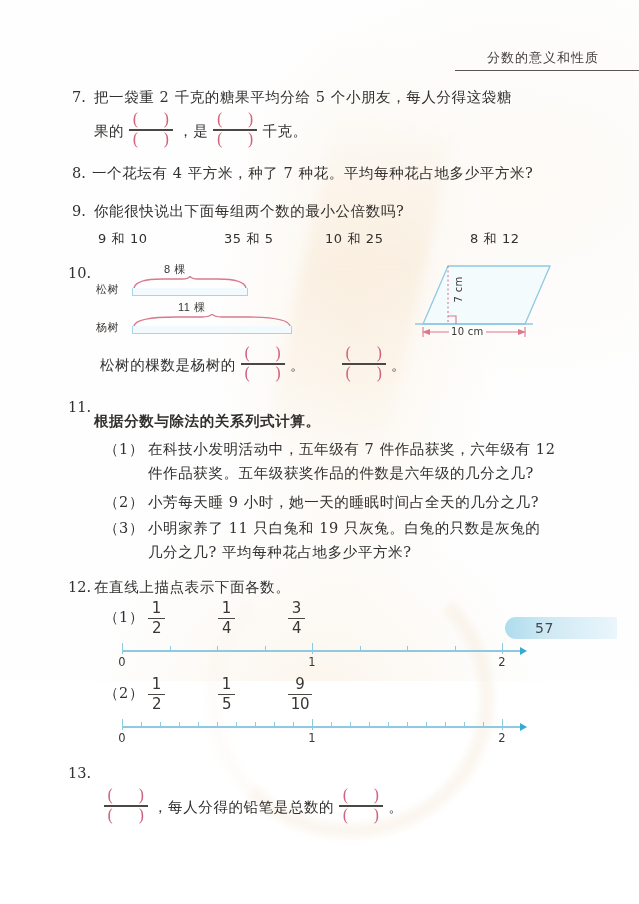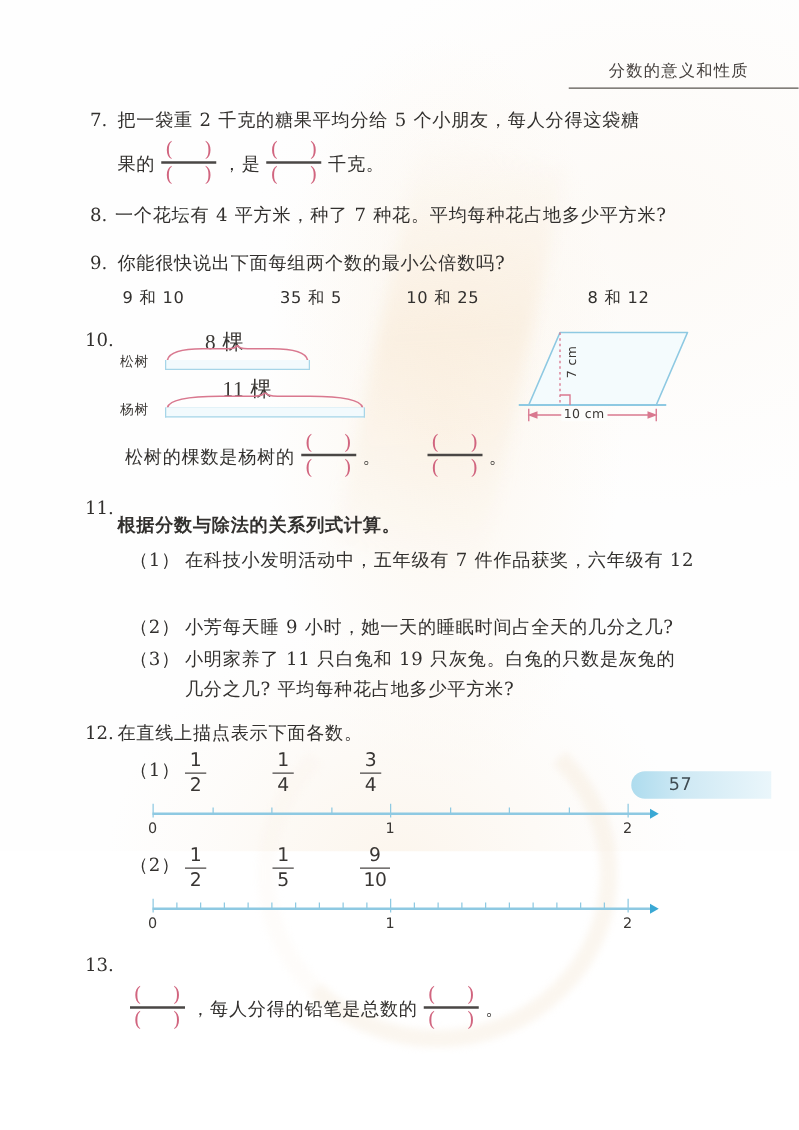--- a/index.html
+++ b/index.html
@@ -163,23 +163,23 @@
     border-top: none;
     background: #f2fafd;
   }
   .bar-top-line {
     position: absolute;
     height: 1px;
     background: #a6d5e8;
   }
   .brace-count {
     position: absolute;
-    font-size: 17px;
+    font-size: 11px;
     color: #3a3734;
-    font-family: Liberation Serif, serif;
+    font-family: Liberation Sans, sans-serif;
     letter-spacing: 0.5px;
   }
 
   
   .para-wrap { position: absolute; }
   .dim-text {
     position: absolute;
     font-size: 10px;
     color: #3a3734;
     font-family: "DejaVu Sans", sans-serif;
@@ -362,20 +362,21 @@
         </span>
     </span>
     <span>。</span>
   </div>
 
   <div class="num-label" style="left:68px; top:392px;">11.</div>
   <div class="qtext" style="left:94px; top:406px;font-weight:bold;">根据分数与除法的关系列式计算。</div>
 
   <div class="qtext" style="left:104px; top:434px;">（1）</div>
   <div class="qtext" style="left:148px; top:434px;">在科技小发明活动中，五年级有 7 件作品获奖，六年级有 12</div>
+  <div class="qtext" style="left:148px; top:458px;">件作品获奖。五年级获奖作品的件数是六年级的几分之几?</div>
 
   <div class="qtext" style="left:104px; top:487px;">（2）</div>
   <div class="qtext" style="left:148px; top:487px;">小芳每天睡 9 小时，她一天的睡眠时间占全天的几分之几?</div>
 
   <div class="qtext" style="left:104px; top:513px;">（3）</div>
   <div class="qtext" style="left:148px; top:513px;">小明家养了 11 只白兔和 19 只灰兔。白兔的只数是灰兔的</div>
   <div class="qtext" style="left:148px; top:537px;">几分之几? 平均每种花占地多少平方米?</div>
 
   <div class="num-label" style="left:68px; top:572px;">12.</div>
   <div class="qtext" style="left:94px; top:572px;">在直线上描点表示下面各数。</div>

